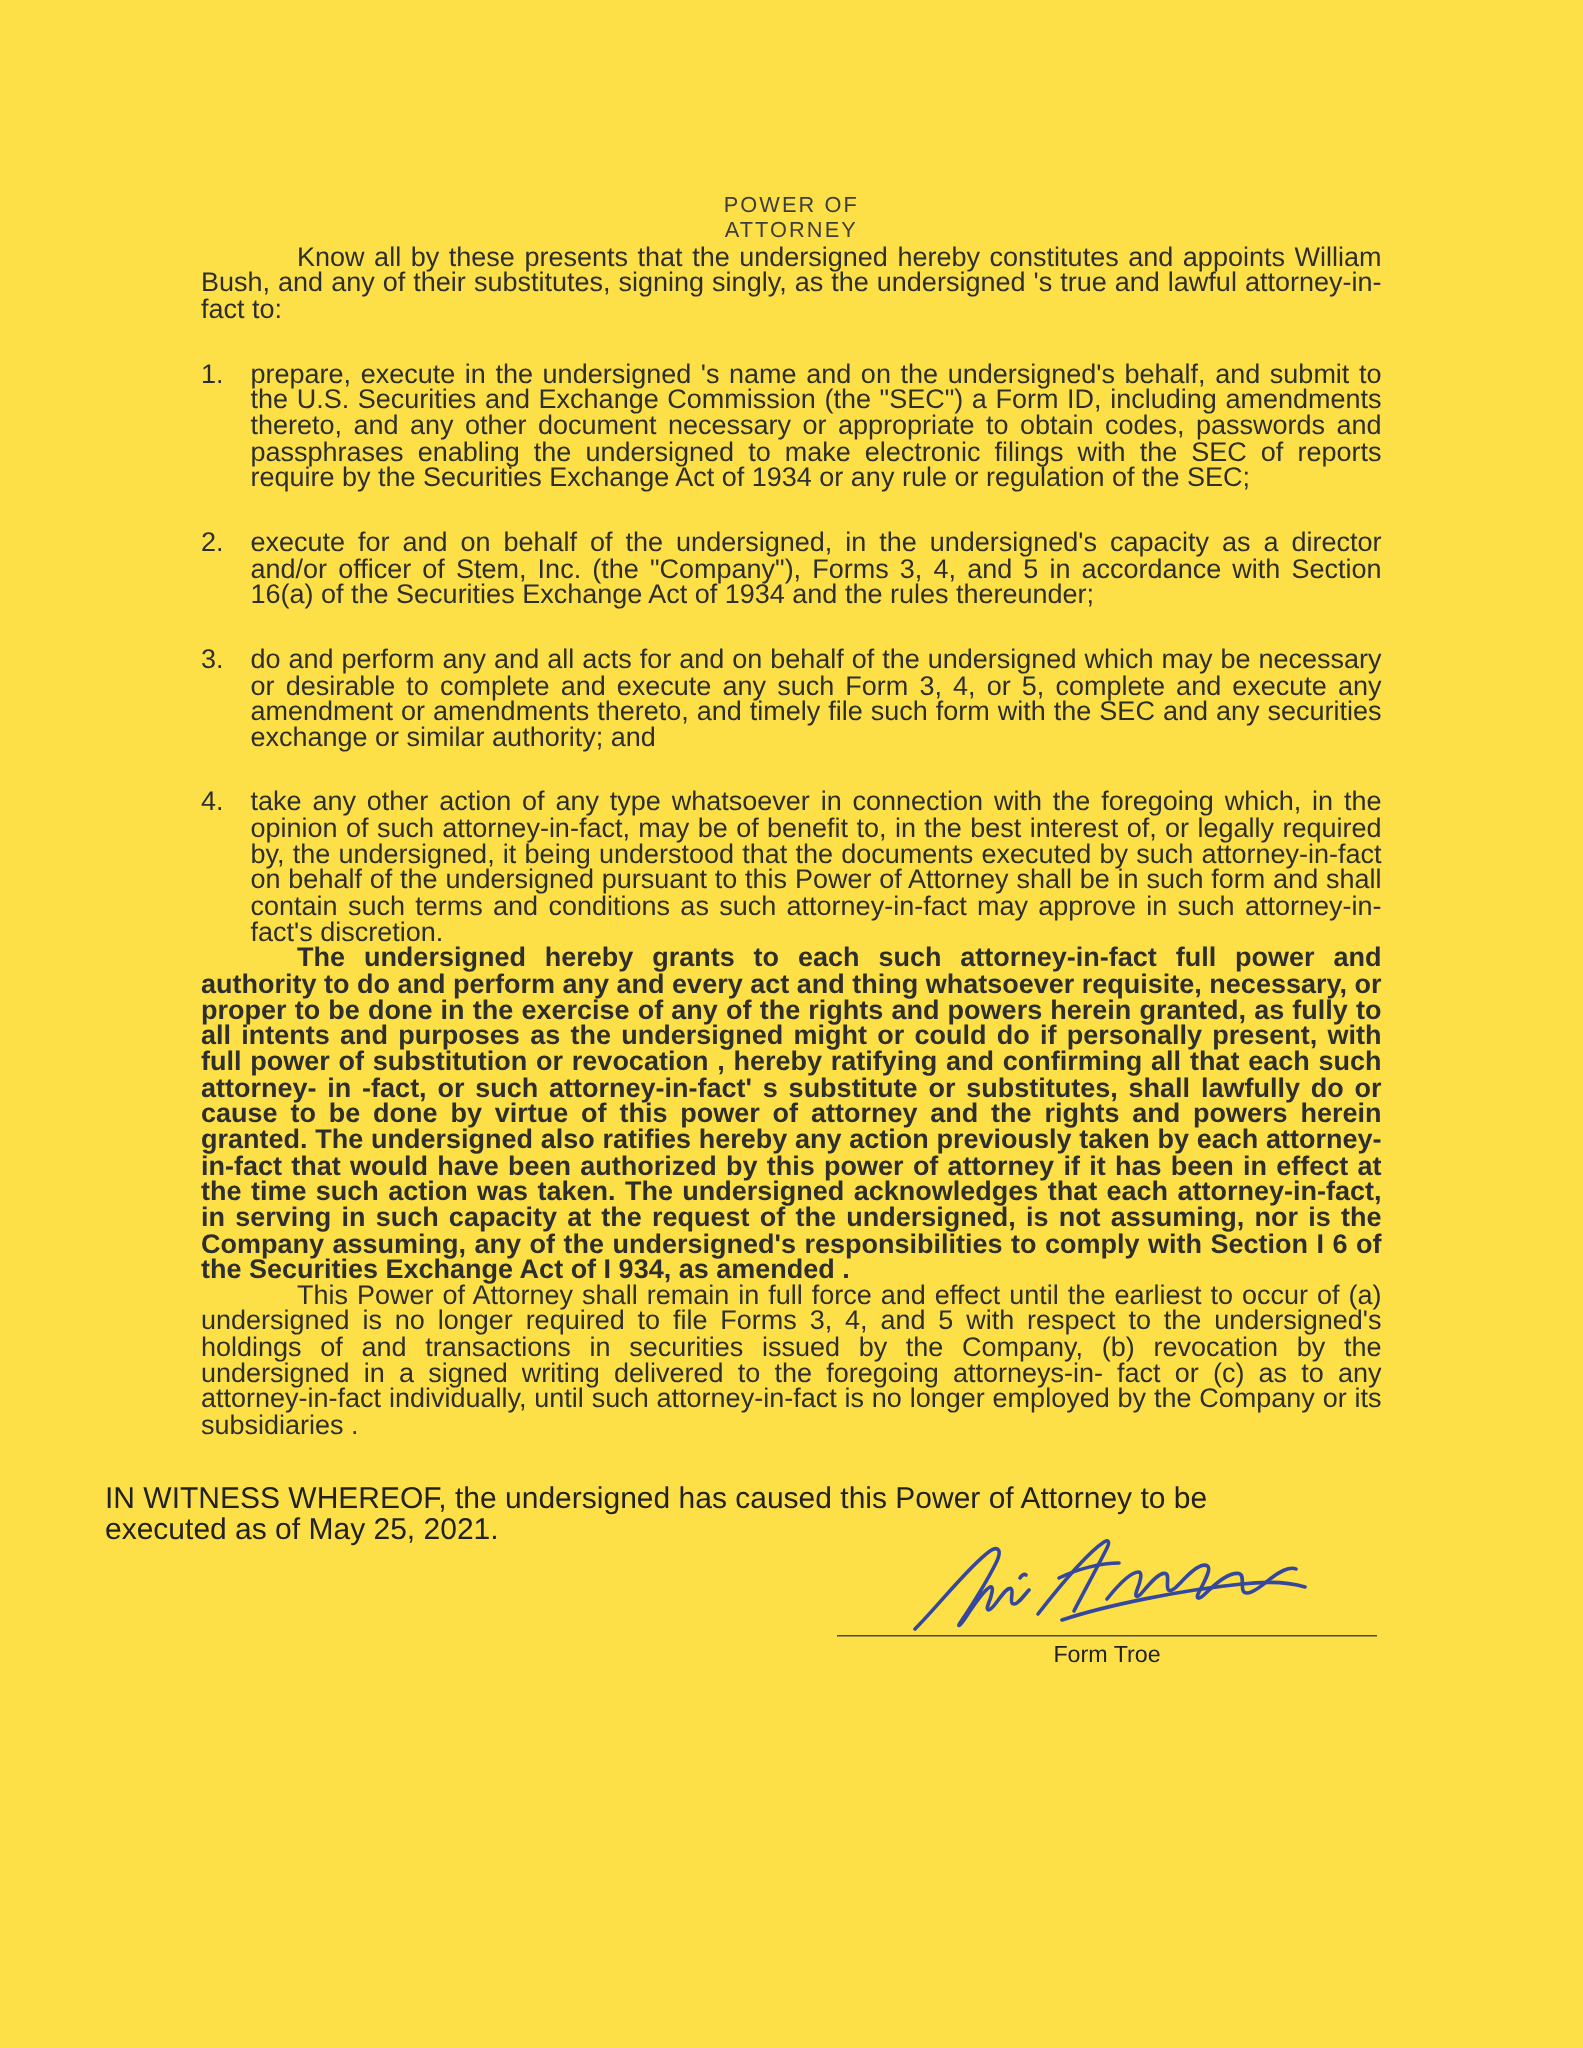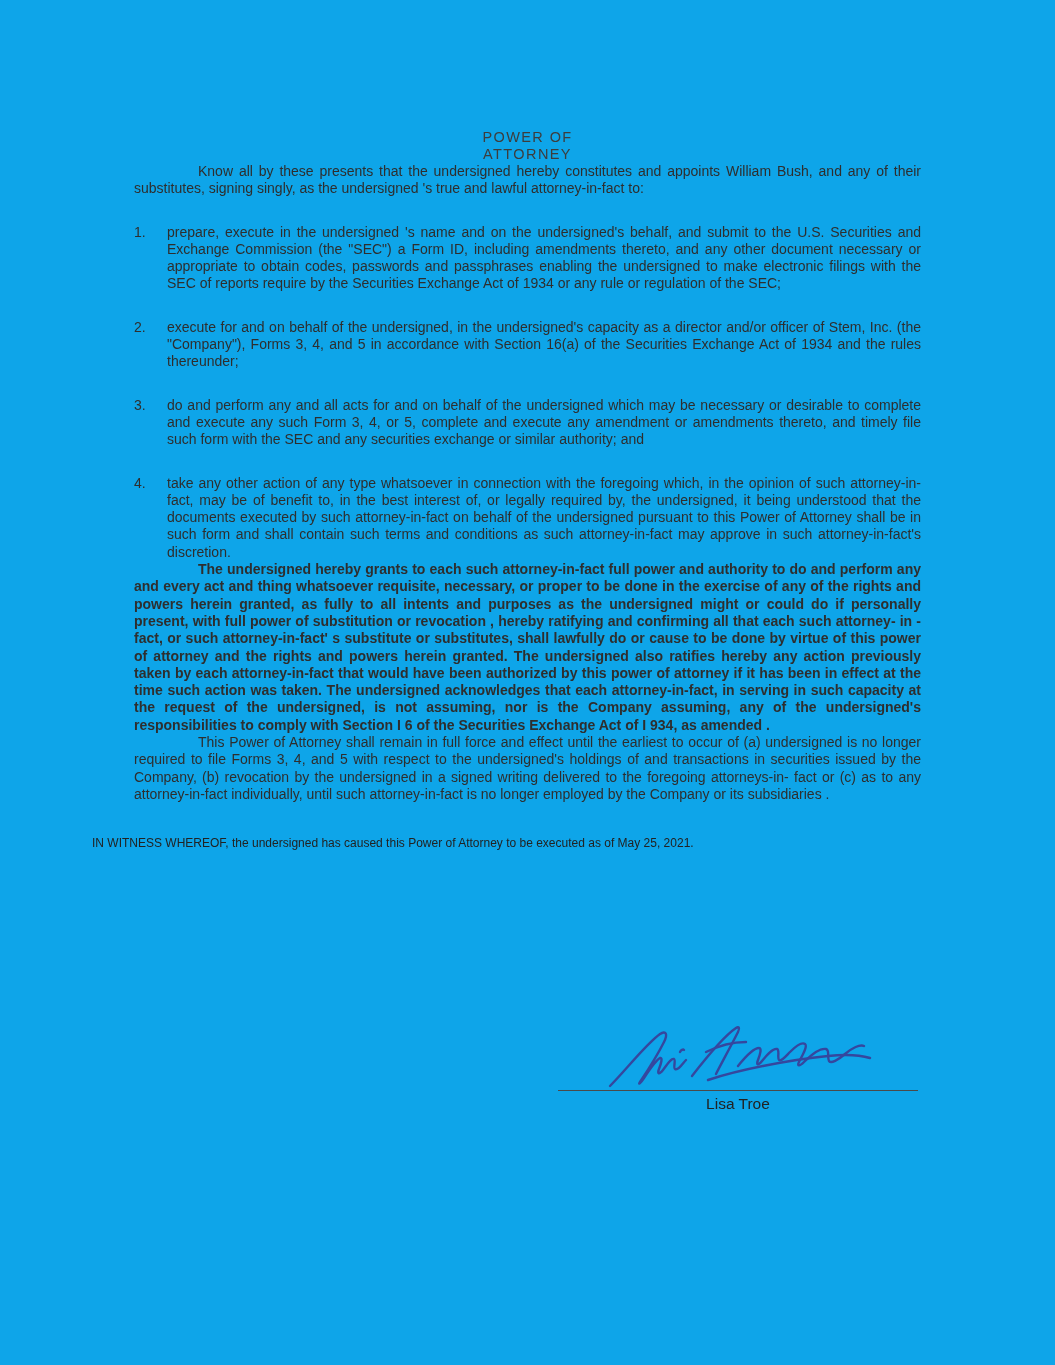--- a/index.html
+++ b/index.html
@@ -1,54 +1,54 @@
 <!DOCTYPE html>
 <html><head>
 <meta charset="utf-8">
 <style>
   html, body { margin: 0; padding: 0; background: #ffffff; }
   .page {
     position: relative;
     width: 1055px;
     height: 1365px;
-    background: #0ea5e9;
+    background: #fde047;
     font-family: "Liberation Sans", sans-serif;
     color: #2e2e2e;
     overflow: hidden;
   }
   .doc-title {
     margin-top: 129px;
     text-align: center;
     font-size: 14.5px;
     line-height: 17px;
     letter-spacing: 1.4px;
     color: #3d3d3d;
     white-space: pre-line;
   }
   .content {
     width: 787px;
     margin-left: 134px;
-    font-size: 14px;
+    font-size: 18px;
     line-height: 17.3px;
     text-align: justify;
   }
   p.body-par { margin: 0; }
   .intro { margin-top: 25px; text-indent: 64px; }
   .numbered-list { margin-top: 26px; }
   .list-item { display: flex; margin-bottom: 26px; }
   .list-item:last-child { margin-bottom: 0; }
   .list-num { flex: 0 0 33px; }
   .list-text { flex: 1; text-align: justify; }
   .grant-par { margin-top: 30px; text-indent: 64px; font-weight: bold; }
   .duration-par { margin-top: 23px; text-indent: 64px; }
   .witness {
     margin-top: 30px;
-    margin-left: 92px;
+    margin-left: 70px;
     width: 805px;
-    font-size: 12px;
+    font-size: 20px;
     line-height: 21px;
     color: #222222;
   }
   .signature-block {
     position: absolute;
     left: 558px;
     top: 1022px;
     width: 360px;
   }
   .signature-scrawl {
@@ -116,16 +116,16 @@
       <g fill="none" stroke="#35479e" stroke-width="2.4" stroke-linecap="round" stroke-linejoin="round">
         <path d="M22,64 C38,48 58,22 72,12 C78,8 80,12 76,20 C68,36 56,54 52,60 C50,63 52,62 56,56 C62,47 68,38 72,36 C75,35 73,42 71,47 C69,52 71,53 75,48 C79,43 83,36 86,37 C88,38 85,46 87,47 C90,49 95,41 98,38"></path>
         <path d="M92,30 C93,28 95,27 96,28"></path>
         <path d="M104,54 C118,36 136,14 148,6 C151,4 152,6 150,10 C144,22 132,44 128,52"></path>
         <path d="M118,30 C130,24 146,20 158,20"></path>
         <path d="M150,44 C158,34 166,26 171,26 C174,26 172,33 170,38 C168,43 170,44 174,39 C179,33 185,26 189,27 C192,28 189,36 191,38 C193,40 198,34 202,30 C208,24 214,20 217,22 C220,24 214,34 211,40 C209,44 211,45 216,40 C223,33 232,26 238,27 C242,28 239,36 241,39 C243,42 250,38 257,32 C264,26 272,22 276,24"></path>
         <path d="M120,58 C150,48 200,38 240,34 C258,32 272,33 282,36"></path>
       </g>
     </svg>
     <div class="signature-line"></div>
-    <div class="signatory-name">Lisa Troe</div>
+    <div class="signatory-name">Form Troe</div>
   </div>
 
 </div>
 
 </body></html>

